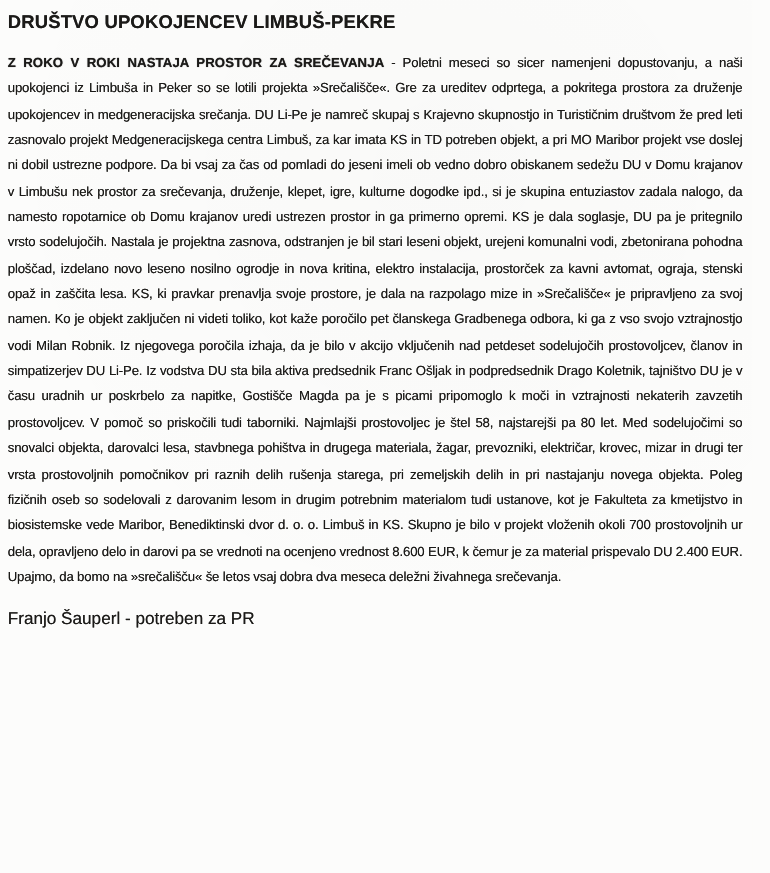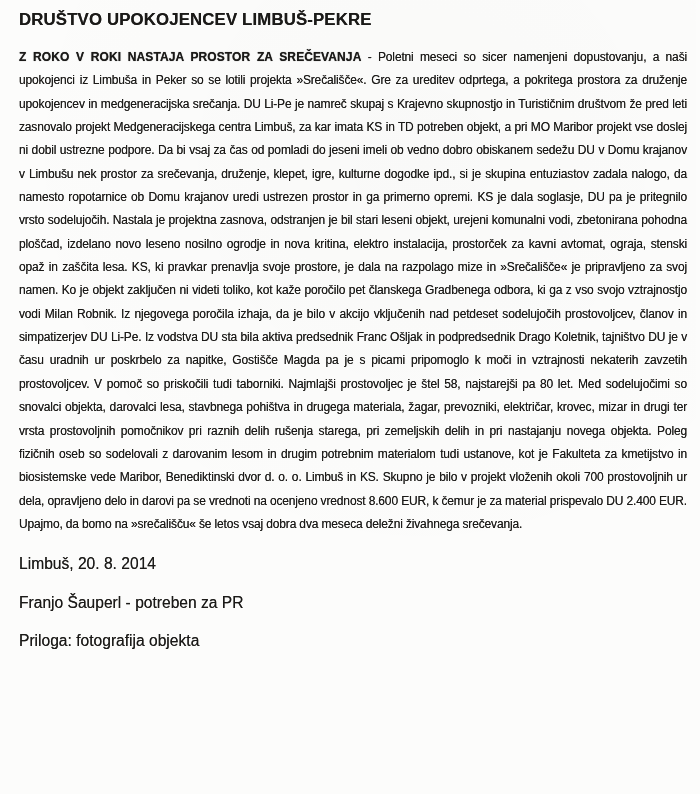--- a/index.html
+++ b/index.html
@@ -15,21 +15,20 @@
     color: #1b1a18;
   }
   .page {
     box-sizing: border-box;
     width: 684px;
     height: 794px;
     padding: 8px 9px 15px 7px;
     background:
       radial-gradient(circle at 60% 20%, rgba(0,0,0,0.012), transparent 60%),
       #fcfcfb;
-    margin-left: 12px;
   }
   .doc-title {
     margin: 0;
     font-size: 16.8px;
     font-weight: bold;
     line-height: 23px;
     letter-spacing: 0.15px;
     text-shadow: 0 0 0.6px rgba(20,20,20,0.8);
   }
   .article {
@@ -57,19 +56,17 @@
 </style>
 </head>
 <body>
 
 <div class="page">
 
   <h1 class="doc-title">DRUŠTVO UPOKOJENCEV LIMBUŠ-PEKRE</h1>
 
   <p class="article"><span class="lead">Z ROKO V ROKI NASTAJA PROSTOR ZA SREČEVANJA</span><span> - Poletni meseci so sicer namenjeni dopustovanju, a naši upokojenci iz Limbuša in Peker so se lotili projekta »Srečališče«. Gre za ureditev odprtega, a pokritega prostora za druženje upokojencev in medgeneracijska srečanja. DU Li-Pe je namreč skupaj s Krajevno skupnostjo in Turističnim društvom že pred leti zasnovalo projekt Medgeneracijskega centra Limbuš, za kar imata KS in TD potreben objekt, a pri MO Maribor projekt vse doslej ni dobil ustrezne podpore. Da bi vsaj za čas od pomladi do jeseni imeli ob vedno dobro obiskanem sedežu DU v Domu krajanov v Limbušu nek prostor za srečevanja, druženje, klepet, igre, kulturne dogodke ipd., si je skupina entuziastov zadala nalogo, da namesto ropotarnice ob Domu krajanov uredi ustrezen prostor in ga primerno opremi. KS je dala soglasje, DU pa je pritegnilo vrsto sodelujočih. Nastala je projektna  zasnova, odstranjen je bil stari leseni objekt, urejeni komunalni vodi, zbetonirana pohodna ploščad, izdelano novo leseno nosilno ogrodje in nova kritina, elektro instalacija, prostorček za kavni avtomat, ograja, stenski opaž in zaščita lesa. KS, ki pravkar prenavlja svoje prostore, je dala na razpolago mize in »Srečališče« je pripravljeno za svoj namen. Ko je objekt zaključen ni videti toliko, kot kaže poročilo pet članskega Gradbenega odbora, ki ga z vso svojo vztrajnostjo vodi Milan Robnik. Iz njegovega poročila izhaja, da je bilo v akcijo vključenih nad petdeset sodelujočih prostovoljcev, članov in simpatizerjev DU Li-Pe. Iz vodstva DU sta bila aktiva predsednik Franc Ošljak in podpredsednik Drago Koletnik, tajništvo DU je v času uradnih ur poskrbelo za napitke, Gostišče Magda pa je s picami pripomoglo k moči in vztrajnosti nekaterih zavzetih prostovoljcev. V pomoč so priskočili tudi taborniki. Najmlajši prostovoljec je štel 58, najstarejši pa 80 let. Med sodelujočimi so snovalci objekta, darovalci lesa, stavbnega pohištva in drugega materiala, žagar, prevozniki, električar, krovec, mizar in drugi  ter vrsta prostovoljnih pomočnikov pri raznih delih rušenja starega, pri zemeljskih delih in pri nastajanju novega objekta. Poleg fizičnih oseb so sodelovali z darovanim lesom in drugim potrebnim materialom tudi ustanove, kot je Fakulteta za kmetijstvo in biosistemske vede Maribor, Benediktinski dvor d. o. o. Limbuš in KS. Skupno je bilo v projekt vloženih  okoli 700 prostovoljnih ur dela, opravljeno delo in darovi pa se vrednoti na ocenjeno vrednost 8.600 EUR, k čemur je za material prispevalo DU 2.400 EUR. Upajmo, da bomo na »srečališču« še letos vsaj dobra dva meseca deležni živahnega srečevanja.</span></p>
 
-  <p class="closing-line dateline">Limbuš, 20. 8. 2014</p>
 
   <p class="closing-line signature">Franjo Šauperl  - potreben za PR</p>
 
-  <p class="closing-line attachment">Priloga: fotografija objekta</p>
 
 </div>
 
 </body></html>

